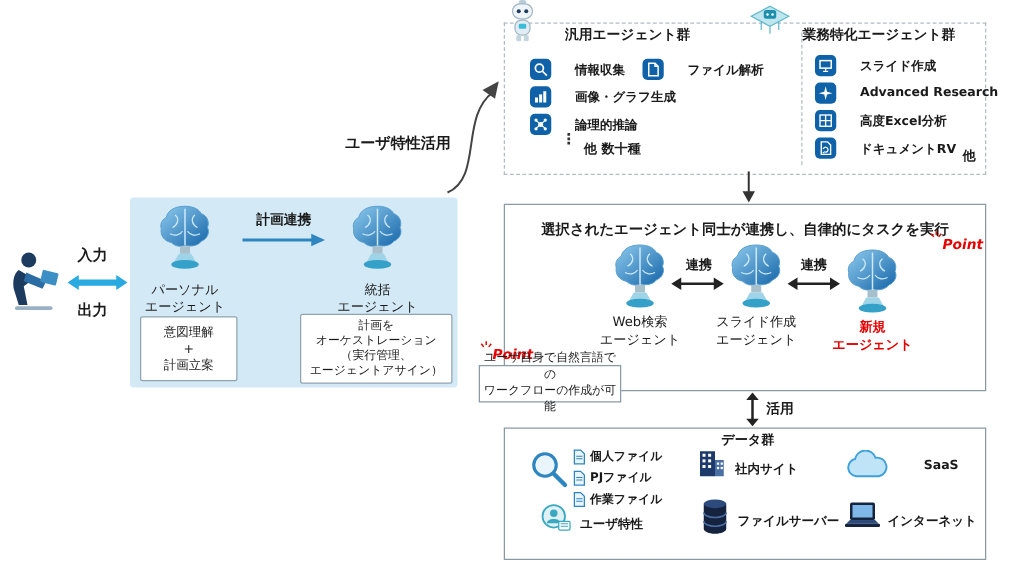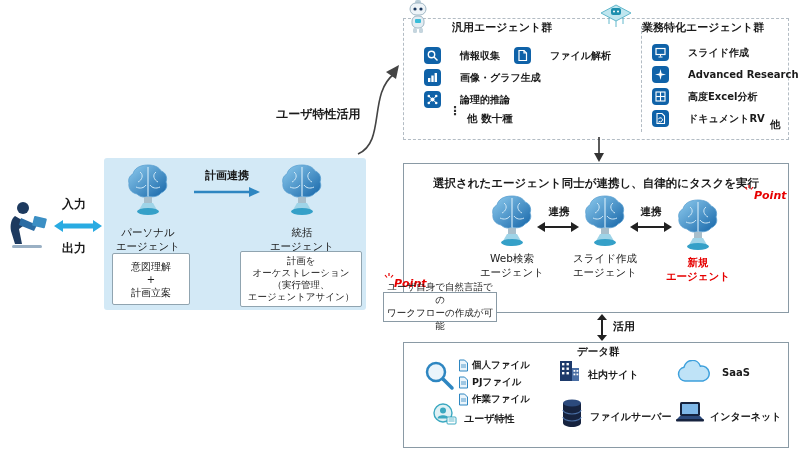--- a/index.html
+++ b/index.html
@@ -323,21 +323,21 @@
         <rect x="20.5" y="12" width="1.8" height="1.8"></rect>
         <rect x="17.5" y="15.5" width="1.8" height="1.8"></rect>
         <rect x="20.5" y="15.5" width="1.8" height="1.8"></rect>
       </g>
   </svg>
   <div class="abs src-label" style="left:588px;top:368px">社内サイト</div>
 
   <svg class="abs" style="left:676px;top:360px" width="36" height="24" viewBox="0 0 36 24">
     <path d="M9 21 a7 7 0 0 1 -1 -13.8 a8.5 8.5 0 0 1 16.4 -1 a6.5 6.5 0 0 1 2.6 14.8 z" fill="#bfe3f7" stroke="#3ea0dc" stroke-width="1.5"></path>
   </svg>
-  <div class="abs src-label" style="left:722px;top:367px">SaaS</div>
+  <div class="abs src-label" style="left:739px;top:367px">SaaS</div>
 
   <svg class="abs" style="left:432px;top:402px" width="26" height="26" viewBox="0 0 26 26">
     <circle cx="11" cy="11" r="9" fill="#dff1f5" stroke="#3aa8c0" stroke-width="1.4"></circle>
     <circle cx="11" cy="8.5" r="3" fill="#3aa8c0"></circle>
     <path d="M5.5 16.5 c0 -4.5 11 -4.5 11 0" fill="#3aa8c0"></path>
     <rect x="15" y="15" width="9" height="7" rx="1" fill="#fff" stroke="#3aa8c0"></rect>
     <line x1="16.5" y1="17" x2="22.5" y2="17" stroke="#3aa8c0" stroke-width="0.8"></line>
     <line x1="16.5" y1="19" x2="22.5" y2="19" stroke="#3aa8c0" stroke-width="0.8"></line>
   </svg>
   <div class="abs src-label" style="left:464px;top:412px">ユーザ特性</div>

